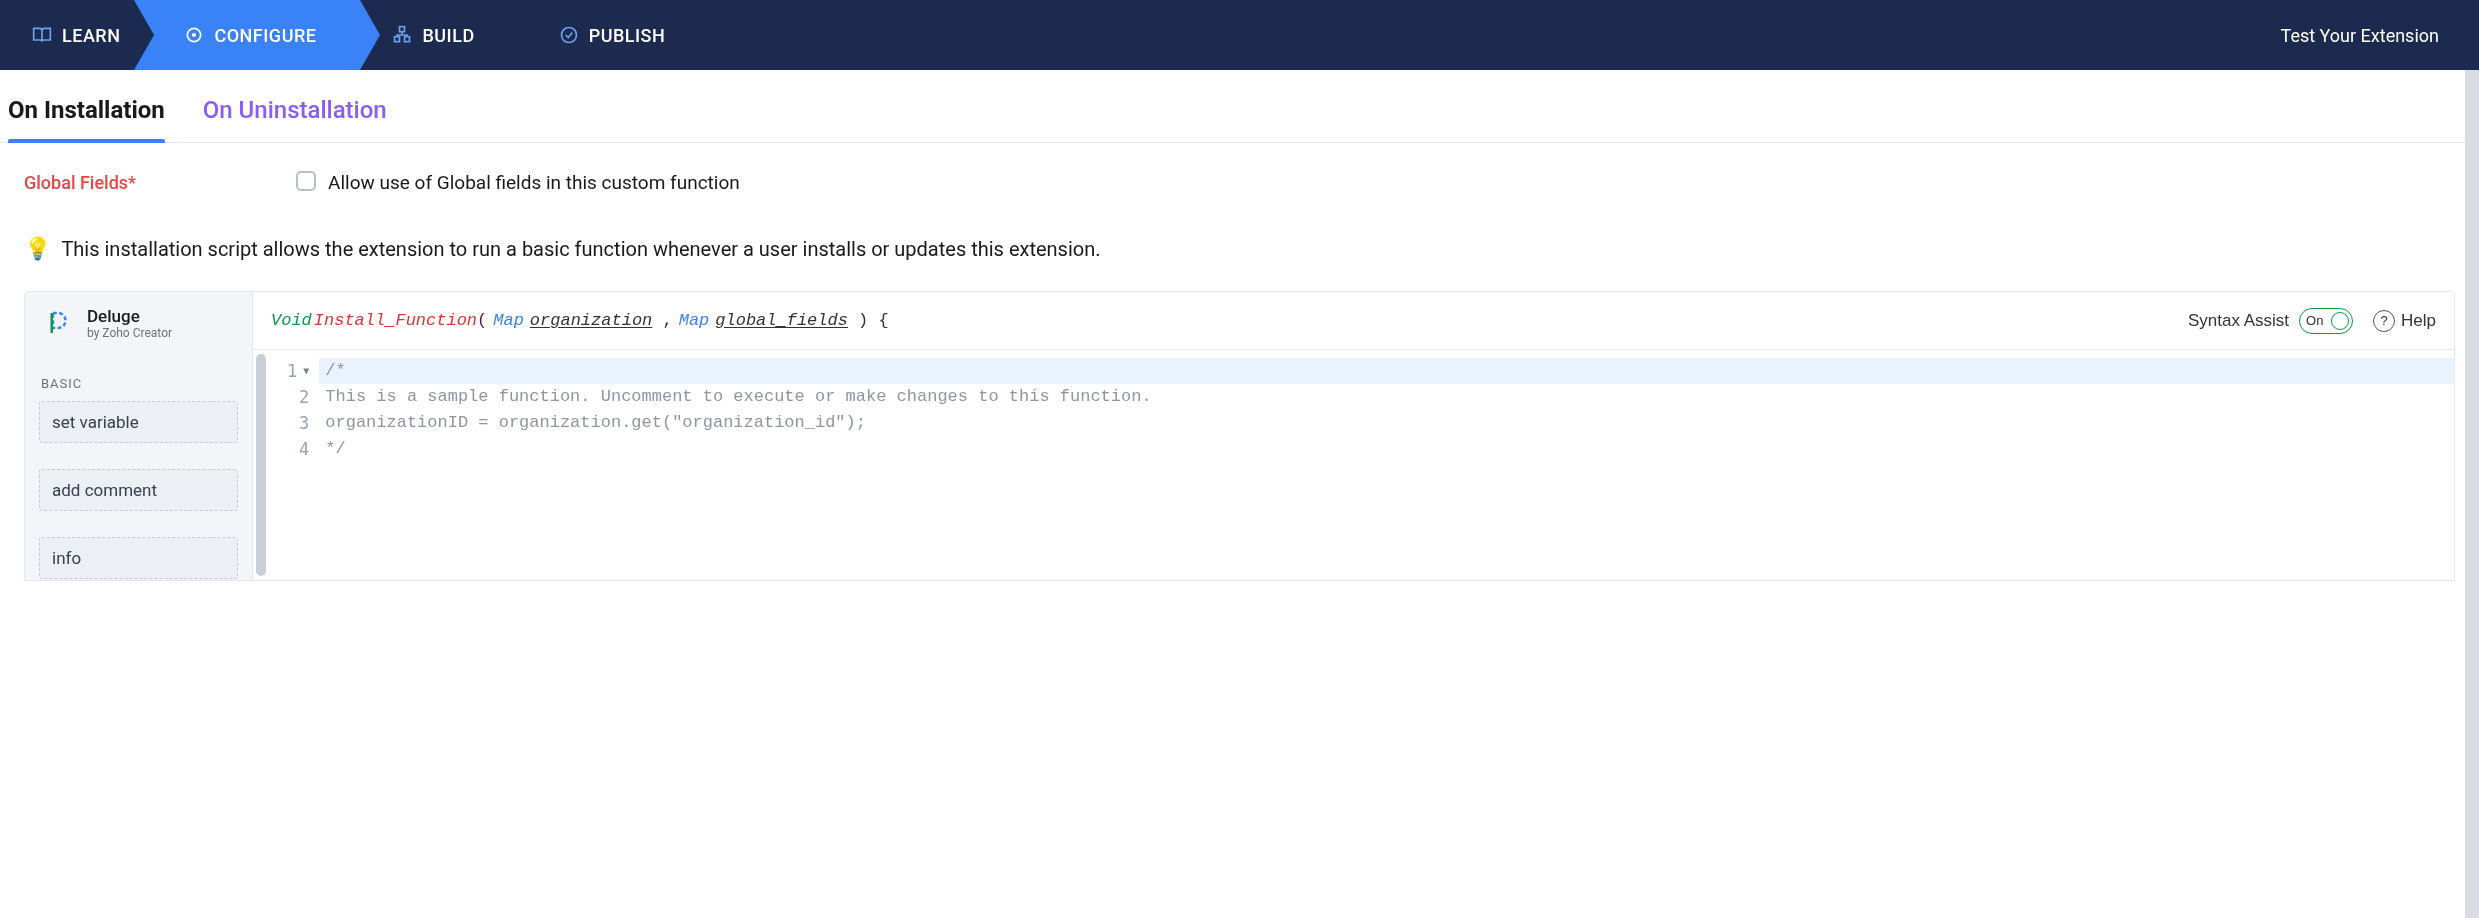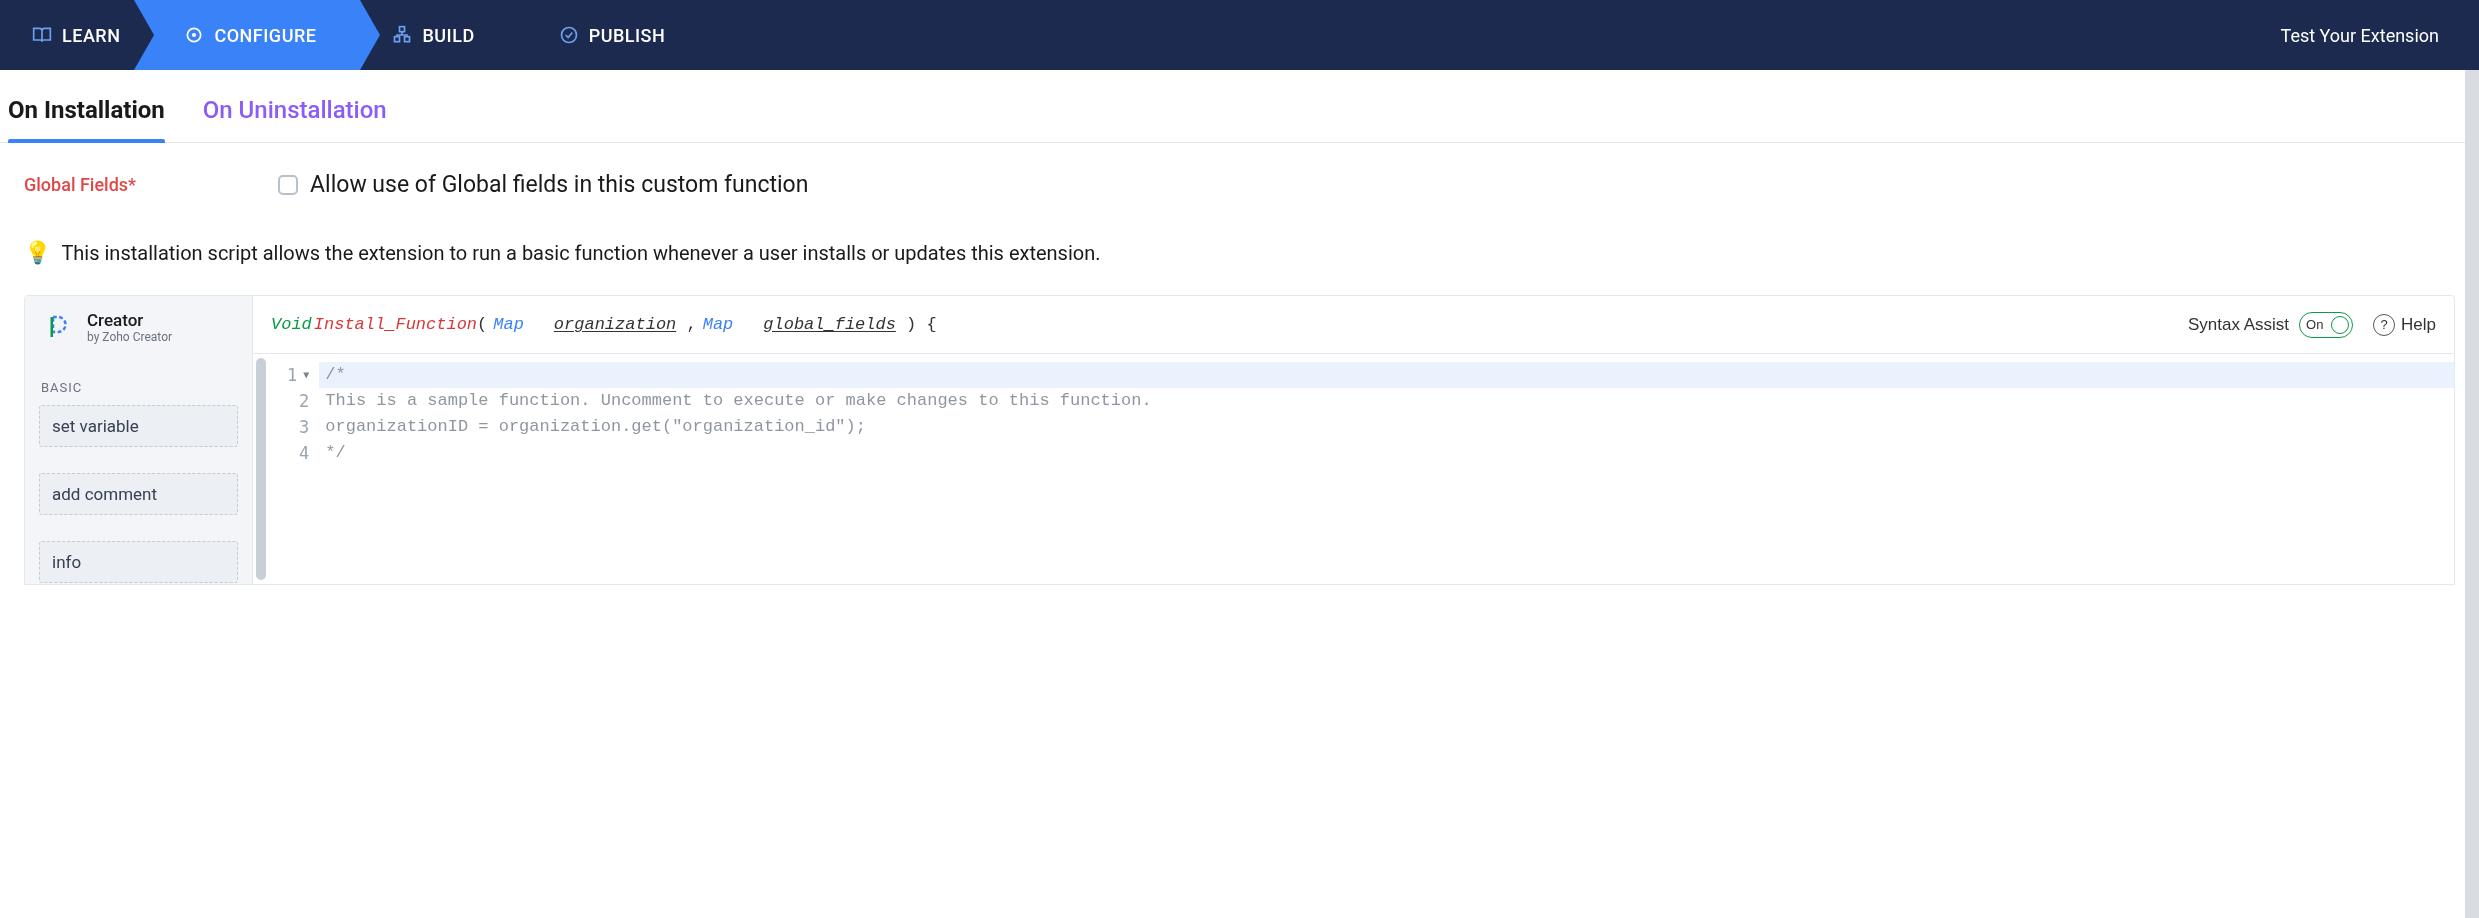--- a/index.html
+++ b/index.html
@@ -102,21 +102,21 @@
   align-items: center;
   gap: 142px;
   margin-bottom: 42px;
 }
 .label-global {
   color: #e04848;
   font-size: 18px;
   font-weight: 500;
 }
 .label-global .req { color: #e04848; }
-.chk-wrap { display: flex; align-items: center; gap: 12px; font-size: 23px; }
+.chk-wrap { display: flex; gap: 12px; font-size: 19px; margin-left: 18px; }
 .chk {
   width: 20px; height: 20px;
   border: 2px solid #b8c0cc;
   border-radius: 5px;
   background: #fff;
   cursor: pointer;
 }
 
 .hint-row { display: flex; align-items: center; gap: 10px; font-size: 20px; margin-bottom: 30px; }
 .bulb { font-size: 22px; }
@@ -170,21 +170,21 @@
   align-items: center;
   height: 58px;
   border-bottom: 1px solid #e4e7ec;
   padding: 0 18px;
   font-family: "SFMono-Regular", Consolas, "Liberation Mono", Menlo, monospace;
   font-size: 17px;
 }
 .sig-void { color: #0c9a4a; font-style: italic; margin-right: 2px; }
 .sig-fn { color: #d93636; font-style: italic; }
 .sig-type { color: #3a82f7; font-style: italic; margin: 0 6px; }
-.sig-param { font-style: italic; text-decoration: underline; text-underline-offset: 2px; color: #333; margin-left: 24px; }
+.sig-param { font-style: italic; text-decoration: underline; text-underline-offset: 2px; color: #333; }
 .sig-punc { color: #333; }
 
 .ed-right { margin-left: auto; display: flex; align-items: center; gap: 20px; font-family: -apple-system, sans-serif; }
 .syntax-assist { font-size: 17px; color: #333; display: flex; align-items: center; gap: 10px; }
 .toggle {
   width: 54px; height: 26px; border-radius: 14px; border: 1.5px solid #0c9a4a;
   position: relative; cursor: pointer; display: flex; align-items: center; padding: 0 6px;
   font-size: 13px; color: #333; justify-content: flex-start;
 }
 .toggle-knob {
@@ -313,21 +313,21 @@
 
     <div class="editor-side">
       <div class="ed-brand">
         <span class="ed-brand-logo">
           <svg width="30" height="30" viewBox="0 0 24 24" fill="none" stroke="#3a82f7" stroke-width="2">
               <path d="M8 4h4a6 6 0 0 1 0 12H8z" stroke-dasharray="3 2"></path>
               <path d="M7 4v16" stroke="#0c9a4a"></path>
             </svg>
         </span>
         <div>
-          <div class="ed-brand-name">Creator</div>
+          <div class="ed-brand-name">Deluge</div>
           <div class="ed-brand-sub">by Zoho Creator</div>
         </div>
       </div>
       <div class="ed-cat">BASIC</div>
       <div class="ed-snippets">
         <div class="ed-snip">set variable</div>
         <div class="ed-snip">add comment</div>
         <div class="ed-snip">info</div>
       </div>
     </div>

